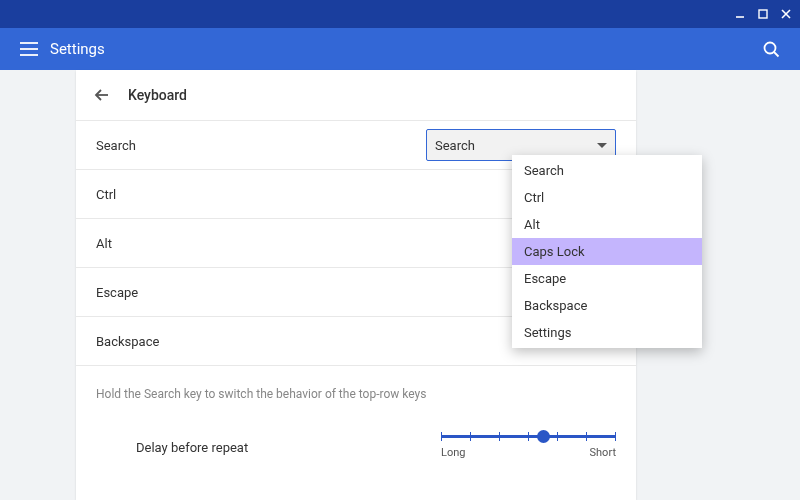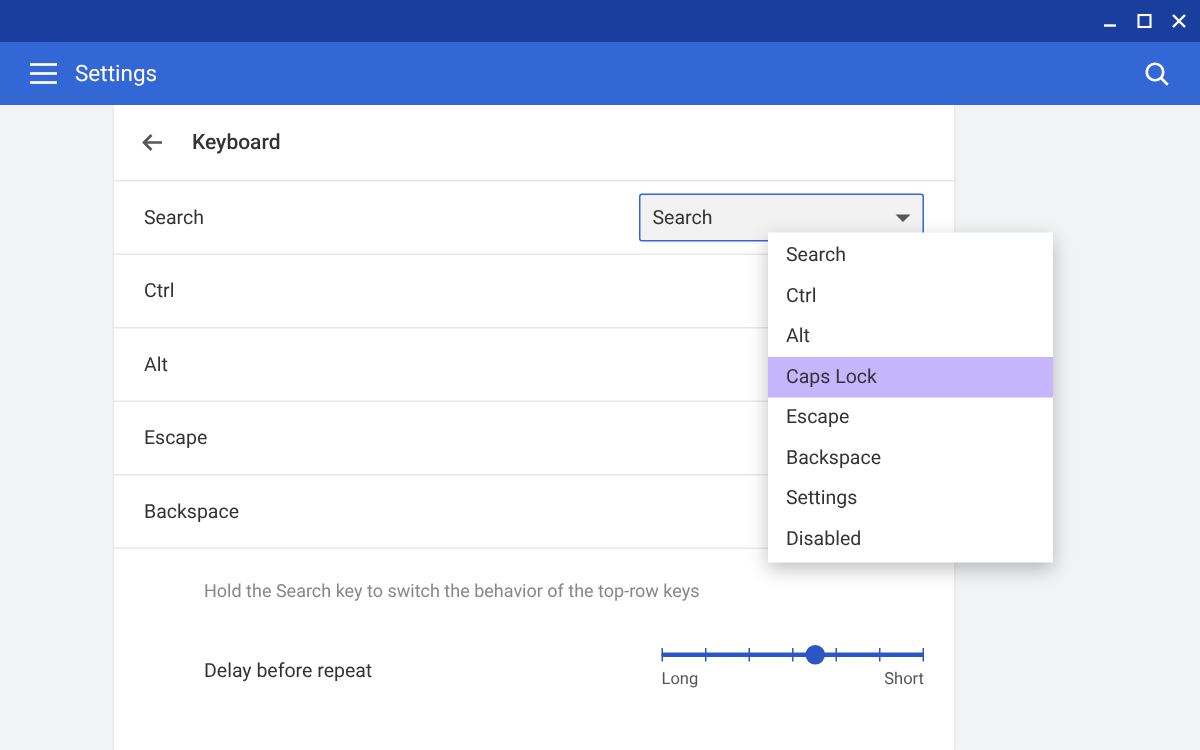--- a/index.html
+++ b/index.html
@@ -11,21 +11,21 @@
 .menu-btn, .search-btn { width:30px; height:30px; display:flex; align-items:center; justify-content:center; cursor:pointer; }
 .appbar-title { font-size:15px; font-weight:400; margin-left:6px; }
 .spacer { flex:1; }
 .panel { position:absolute; top:70px; left:76px; width:560px; height:430px; background:#fff; box-shadow:0 1px 2px rgba(0,0,0,.12); }
 .panel-header { height:50px; display:flex; align-items:center; padding-left:10px; }
 .back-btn { width:32px; height:32px; display:flex; align-items:center; justify-content:center; cursor:pointer; }
 .panel-title { font-size:14px; color:#333; margin-left:10px; font-weight:500; }
 .row { height:49px; border-top:1px solid #e8e8e8; display:flex; align-items:center; padding:0 20px; font-size:13px; color:#333; position:relative; }
 .row:first-of-type { border-top:none; }
 .row.tall { height:55px; flex-direction:column; align-items:flex-start; justify-content:center; }
-.row-sub { font-size:12px; color:#878787; margin-top:2px;margin-left:40px; }
+.row-sub { font-size:12px; color:#878787; margin-top:2px; }
 .subrow { height:54px; display:flex; align-items:center; padding:0 20px 0 60px; font-size:13px; color:#333; }
 .toggle { width:36px; height:16px; border-radius:8px; position:relative; cursor:pointer; margin-left:auto; }
 .toggle.on { background:#7aa9ff; }
 .toggle.on::after { content:""; position:absolute; width:18px; height:18px; border-radius:50%; background:#3367d6; top:-1px; right:-2px; box-shadow:0 1px 2px rgba(0,0,0,.3); }
 .dropdown-trigger { margin-left:auto; width:190px; height:32px; border:1px solid #3367d6; border-radius:2px; background:#f2f2f2; display:flex; align-items:center; padding:0 8px; font-size:13px; color:#333; cursor:pointer; }
 .dropdown-trigger .caret { margin-left:auto; width:0; height:0; border-left:5px solid transparent; border-right:5px solid transparent; border-top:5px solid #555; }
 .dropdown-menu { position:absolute; top:85px; left:436px; width:190px; background:#fff; box-shadow:0 4px 12px rgba(0,0,0,.25); z-index:10; padding:2px 0; }
 .dd-item { height:27px; display:flex; align-items:center; padding:0 12px; font-size:13px; color:#333; cursor:pointer; }
 .dd-item.highlight { background:#c4b5fd; }
 .slider-wrap { margin-left:auto; width:175px; }
@@ -132,15 +132,14 @@
   </div>
 
   <div class="dropdown-menu" id="dd">
       <div class="dd-item">Search</div>
       <div class="dd-item">Ctrl</div>
       <div class="dd-item">Alt</div>
       <div class="dd-item highlight">Caps Lock</div>
       <div class="dd-item">Escape</div>
       <div class="dd-item">Backspace</div>
       <div class="dd-item">Settings</div>
-      <div class="dd-item">Disabled</div>
     </div>
 </div>
 
 </body></html>

